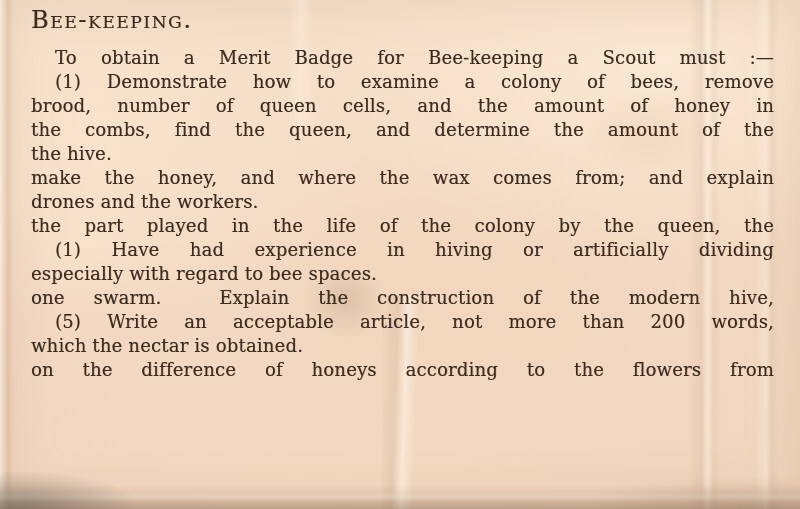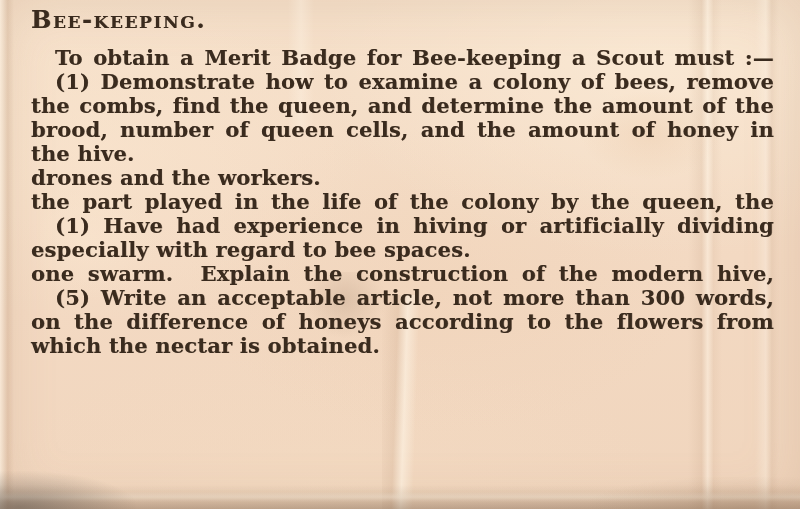--- a/index.html
+++ b/index.html
@@ -71,33 +71,32 @@
   }
   .bottom-right-shade {
     right: -10px; bottom: -8px; width: 220px; height: 40px;
     background: radial-gradient(ellipse at 70% 80%, rgba(150,119,92,0.28), transparent 75%);
   }
   
   .text-block {
     position: absolute;
     left: 0; top: 0; right: 0;
     padding: 8px 26px 0 31px;
-    font-weight: bold;
   }
   .heading {
     font-size: 24px;
     line-height: 24px;
     font-variant: small-caps;
     letter-spacing: 1.6px;
     margin: 0 0 14px 0;
     text-align: left;
     text-shadow: 0.4px 0.4px 0.6px rgba(58,43,30,0.5);
   }
   .line {
-    font-size: 21px;
+    font-size: 18px;
     line-height: 24px;
     letter-spacing: 0.2px;
     text-align: justify;
     text-align-last: justify;
     text-shadow: 0.4px 0.4px 0.6px rgba(58,43,30,0.45);
   }
   .line.indent { text-indent: 24px; }
   .line.last { text-align-last: left; }
 </style>
 </head>
@@ -118,37 +117,38 @@
   <div class="overlay bottom-left-corner"></div>
   <div class="overlay bottom-right-shade"></div>
 
   <div class="text-block">
     <div class="heading">Bee-keeping.</div>
 
     <div class="line indent">To obtain a Merit Badge for Bee-keeping a Scout must :—</div>
 
     <div>
       <div class="line indent">(1) Demonstrate how to examine a colony of bees, remove</div>
+      <div class="line">brood, number of queen cells, and the amount of honey in</div>
       <div class="line">the combs, find the queen, and determine the amount of the</div>
-      <div class="line">brood, number of queen cells, and the amount of honey in</div>
       <div class="line last">the hive.</div>
     </div>
 
     <div>
+      <div class="line">make the honey, and where the wax comes from; and explain</div>
       <div class="line last">drones and the workers.</div>
       <div class="line">the part played in the life of the colony by the queen, the</div>
     </div>
 
     <div>
       <div class="line indent">(1) Have had experience in hiving or artificially dividing</div>
       <div class="line last">especially with regard to bee spaces.</div>
       <div class="line">one swarm.&nbsp; Explain the construction of the modern hive,</div>
     </div>
 
 
     <div>
-      <div class="line indent">(5) Write an acceptable article, not more than 300 words,</div>
+      <div class="line indent">(5) Write an acceptable article, not more than 200 words,</div>
+      <div class="line last">which the nectar is obtained.</div>
       <div class="line">on the difference of honeys according to the flowers from</div>
-      <div class="line last">which the nectar is obtained.</div>
     </div>
   </div>
 
 </div>
 
 </body></html>

